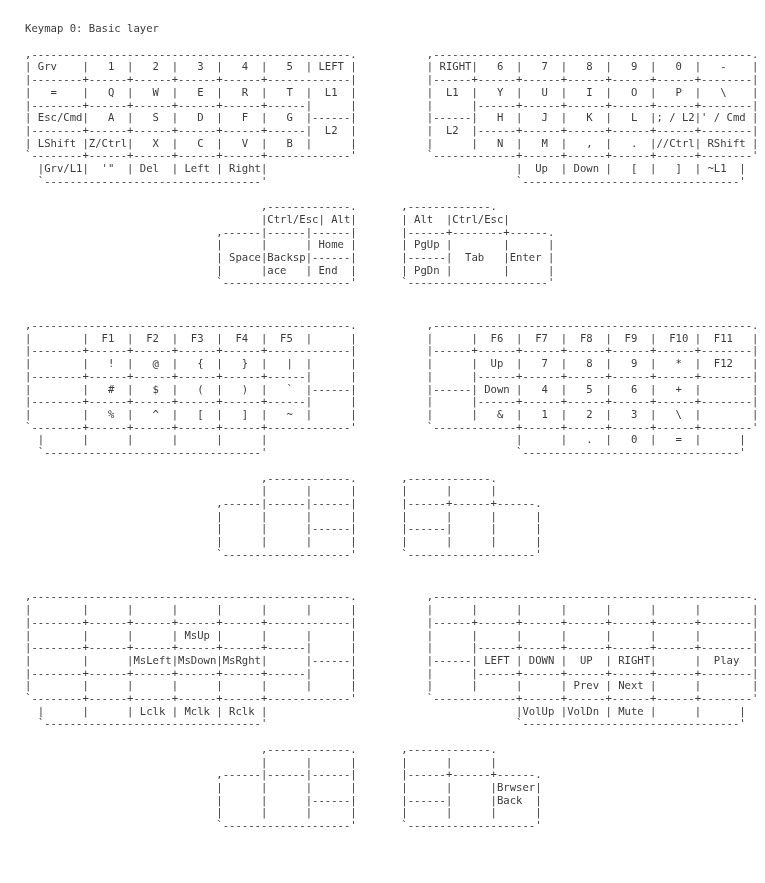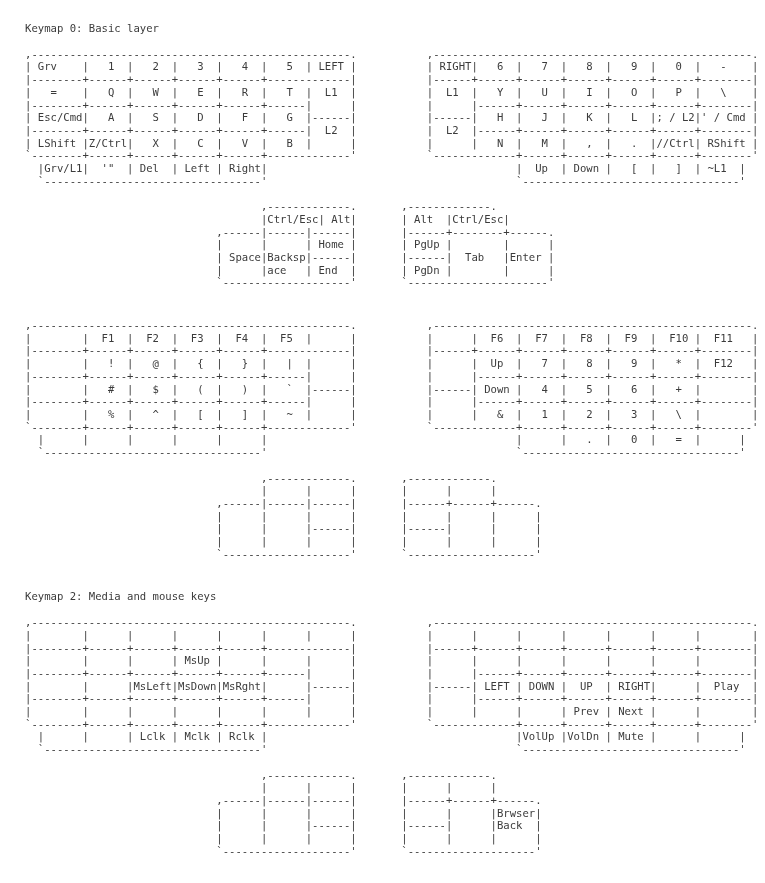--- a/index.html
+++ b/index.html
@@ -76,21 +76,20 @@
                                      ,-------------.       ,-------------.
                                      |      |      |       |      |      |
                               ,------|------|------|       |------+------+------.
                               |      |      |      |       |      |      |      |
                               |      |      |------|       |------|      |      |
                               |      |      |      |       |      |      |      |
                               `--------------------'       `--------------------'</pre>
   </section>
 
   <section class="keymap-section">
-    <div class="km-title">Keymap 2: Media and mouse keys</div>
     <pre class="km-art">,--------------------------------------------------.           ,--------------------------------------------------.
 |        |      |      |      |      |      |      |           |      |      |      |      |      |      |        |
 |--------+------+------+------+------+-------------|           |------+------+------+------+------+------+--------|
 |        |      |      | MsUp |      |      |      |           |      |      |      |      |      |      |        |
 |--------+------+------+------+------+------|      |           |      |------+------+------+------+------+--------|
 |        |      |MsLeft|MsDown|MsRght|      |------|           |------| LEFT | DOWN |  UP  | RIGHT|      |  Play  |
 |--------+------+------+------+------+------|      |           |      |------+------+------+------+------+--------|
 |        |      |      |      |      |      |      |           |      |      |      | Prev | Next |      |        |
 `--------+------+------+------+------+-------------'           `-------------+------+------+------+------+--------'
   |      |      | Lclk | Mclk | Rclk |                                       |VolUp |VolDn | Mute |      |      |

